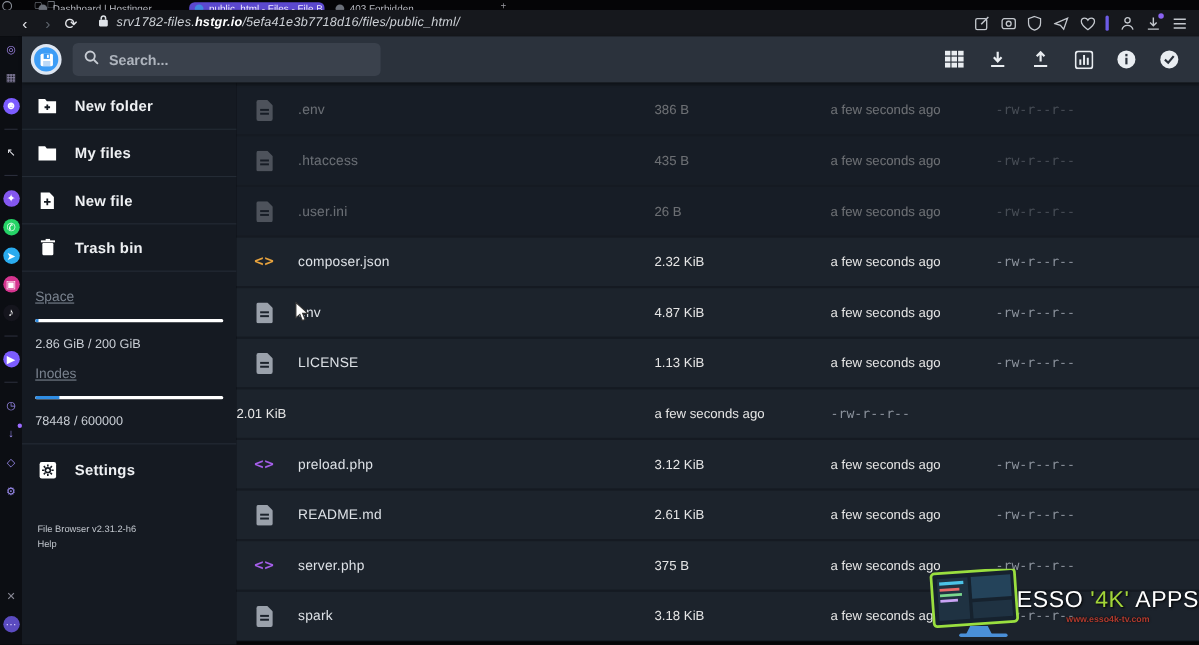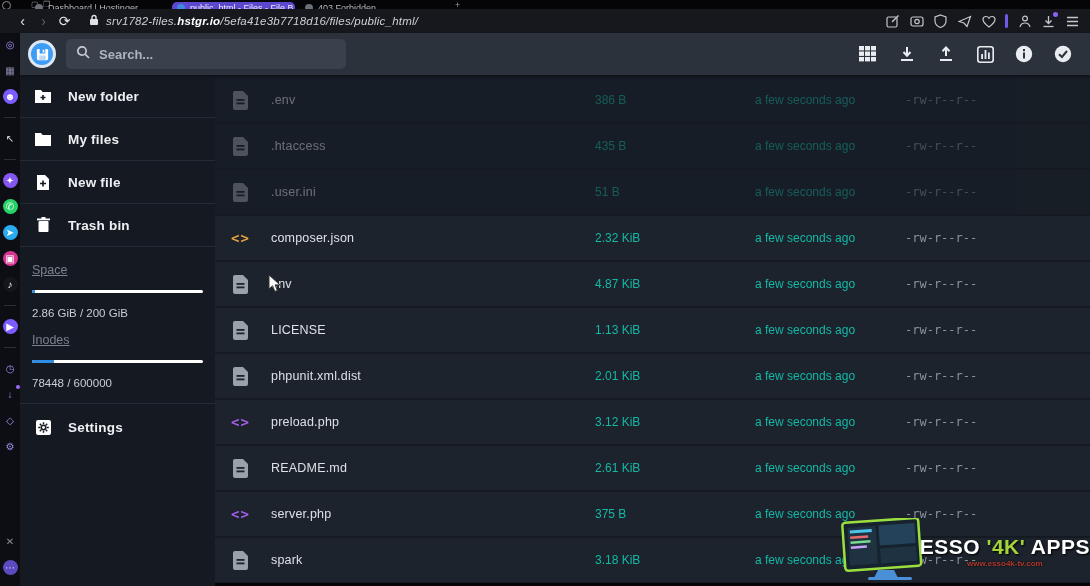--- a/index.html
+++ b/index.html
@@ -74,28 +74,28 @@
   
   .filelist { position:absolute; left:215px; top:75px; width:875px; height:508px; background:#151a22;
     padding-top:3px; }
   .frow { display:grid; grid-template-columns: 1fr 160px 150px 185px; align-items:center; height:44px;
     background:#1c232c; margin-bottom:2px; cursor:pointer; }
   .frow.dim { opacity:.42; }
   .fname { display:flex; align-items:center; gap:22px; padding-left:17px; overflow:hidden; }
   .fname .flabel { color:#dde1e6; font-size:12.5px; letter-spacing:.2px; }
   .ficon { width:17px; height:20px; display:flex; align-items:center; justify-content:center; flex:0 0 auto; }
   .code-glyph { font-size:14px; font-weight:bold; letter-spacing:1px; font-family:"DejaVu Sans Mono", monospace; }
-  .fsize, .fmod { color:#14b8a6; font-size:12px; }
+  .fsize, .fmod { color:#e5e5e5; font-size:12px; }
   .fperm { color:#8b929c; font-size:12px; font-family:"DejaVu Sans Mono", monospace; letter-spacing:0; }
 
   
   .cursor { position:absolute; left:268px; top:274px; z-index:9; pointer-events:none; }
   .watermark { position:absolute; right:0px; bottom:2px; z-index:8; display:flex; align-items:center; }
   .wm-text { text-align:center; margin-left:-14px; }
-  .wm-brand { font-size:21px; font-weight:bold; color:#ffffff; letter-spacing:.5px;
+  .wm-brand { font-size:21px; font-weight:normal; color:#ffffff; letter-spacing:.5px;
     text-shadow:1px 1px 2px #000; white-space:nowrap; }
   .wm-brand .hl { color:#a3d539; }
   .wm-site { font-size:8px; font-weight:bold; color:#b03a2e; text-shadow:0 0 2px #000; }
 </style>
 </head>
 <body>
 
 <div class="tabstrip">
   <div class="tabstrip-logo"></div>
   <span class="tabstrip-extra" style="left:31px;">▢</span>
@@ -321,20 +321,24 @@
           <circle cx="8.5" cy="8.5" r="3" fill="#151a22"></circle>
           <g stroke="#151a22" stroke-width="1.5">
             <path d="M8.5 3.2v2M8.5 11.8v2M3.2 8.5h2M11.8 8.5h2M4.8 4.8l1.4 1.4M10.8 10.8l1.4 1.4M12.2 4.8l-1.4 1.4M6.2 10.8 4.8 12.2"></path>
           </g>
           <circle cx="8.5" cy="8.5" r="1.4" fill="#ffffff"></circle>
         </svg>
     </span>
     <span class="nav-label">Settings</span>
   </div>
 
+  <div class="version-block">
+    <div>File Browser v2.31.2-h6</div>
+    <div>Help</div>
+  </div>
 </div>
 
 <div class="filelist" id="filelist">
     <div class="frow dim">
       <div class="fname">
         <span class="ficon">
           <svg width="15" height="19" viewBox="0 0 15 19">
             <path d="M0 2a2 2 0 0 1 2-2h8l5 5v12a2 2 0 0 1-2 2H2a2 2 0 0 1-2-2z" fill="#9aa1ab"></path>
             <rect x="3.5" y="8" width="8" height="1.8" fill="#1c232c"></rect>
             <rect x="3.5" y="11.5" width="8" height="1.8" fill="#1c232c"></rect>
@@ -365,21 +369,21 @@
       <div class="fname">
         <span class="ficon">
           <svg width="15" height="19" viewBox="0 0 15 19">
             <path d="M0 2a2 2 0 0 1 2-2h8l5 5v12a2 2 0 0 1-2 2H2a2 2 0 0 1-2-2z" fill="#9aa1ab"></path>
             <rect x="3.5" y="8" width="8" height="1.8" fill="#1c232c"></rect>
             <rect x="3.5" y="11.5" width="8" height="1.8" fill="#1c232c"></rect>
           </svg>
         </span>
         <span class="flabel">.user.ini</span>
       </div>
-      <div class="fsize">51 B</div>
+      <div class="fsize">26 B</div>
       <div class="fmod">a few seconds ago</div>
       <div class="fperm">-rw-r--r--</div>
     </div>
     <div class="frow">
       <div class="fname">
         <span class="ficon">
           <span class="code-glyph" style="color: rgb(232, 163, 61);">&lt;&gt;</span>
         </span>
         <span class="flabel">composer.json</span>
       </div>
@@ -411,30 +415,20 @@
             <rect x="3.5" y="11.5" width="8" height="1.8" fill="#1c232c"></rect>
           </svg>
         </span>
         <span class="flabel">LICENSE</span>
       </div>
       <div class="fsize">1.13 KiB</div>
       <div class="fmod">a few seconds ago</div>
       <div class="fperm">-rw-r--r--</div>
     </div>
     <div class="frow">
-      <div class="fname">
-        <span class="ficon">
-          <svg width="15" height="19" viewBox="0 0 15 19">
-            <path d="M0 2a2 2 0 0 1 2-2h8l5 5v12a2 2 0 0 1-2 2H2a2 2 0 0 1-2-2z" fill="#9aa1ab"></path>
-            <rect x="3.5" y="8" width="8" height="1.8" fill="#1c232c"></rect>
-            <rect x="3.5" y="11.5" width="8" height="1.8" fill="#1c232c"></rect>
-          </svg>
-        </span>
-        <span class="flabel">phpunit.xml.dist</span>
-      </div>
       <div class="fsize">2.01 KiB</div>
       <div class="fmod">a few seconds ago</div>
       <div class="fperm">-rw-r--r--</div>
     </div>
     <div class="frow">
       <div class="fname">
         <span class="ficon">
           <span class="code-glyph" style="color: rgb(165, 94, 234);">&lt;&gt;</span>
         </span>
         <span class="flabel">preload.php</span>

